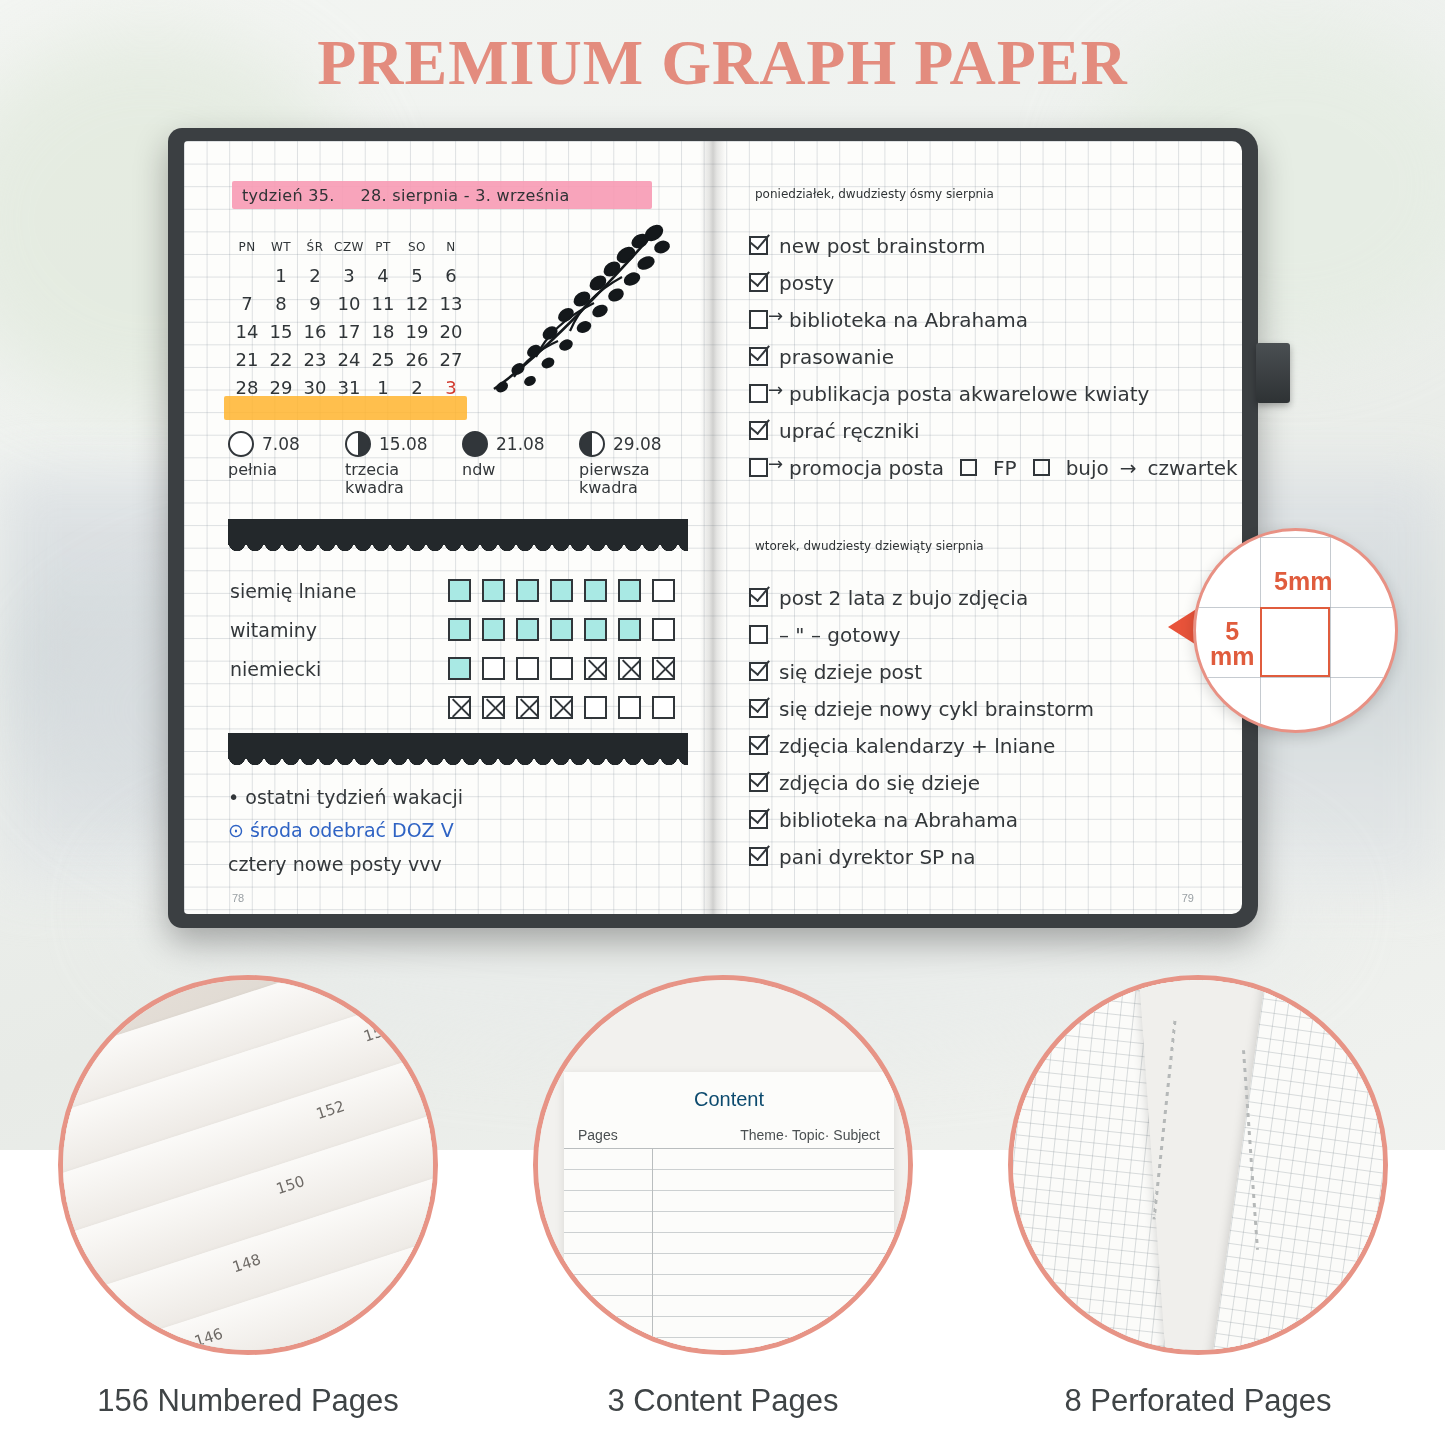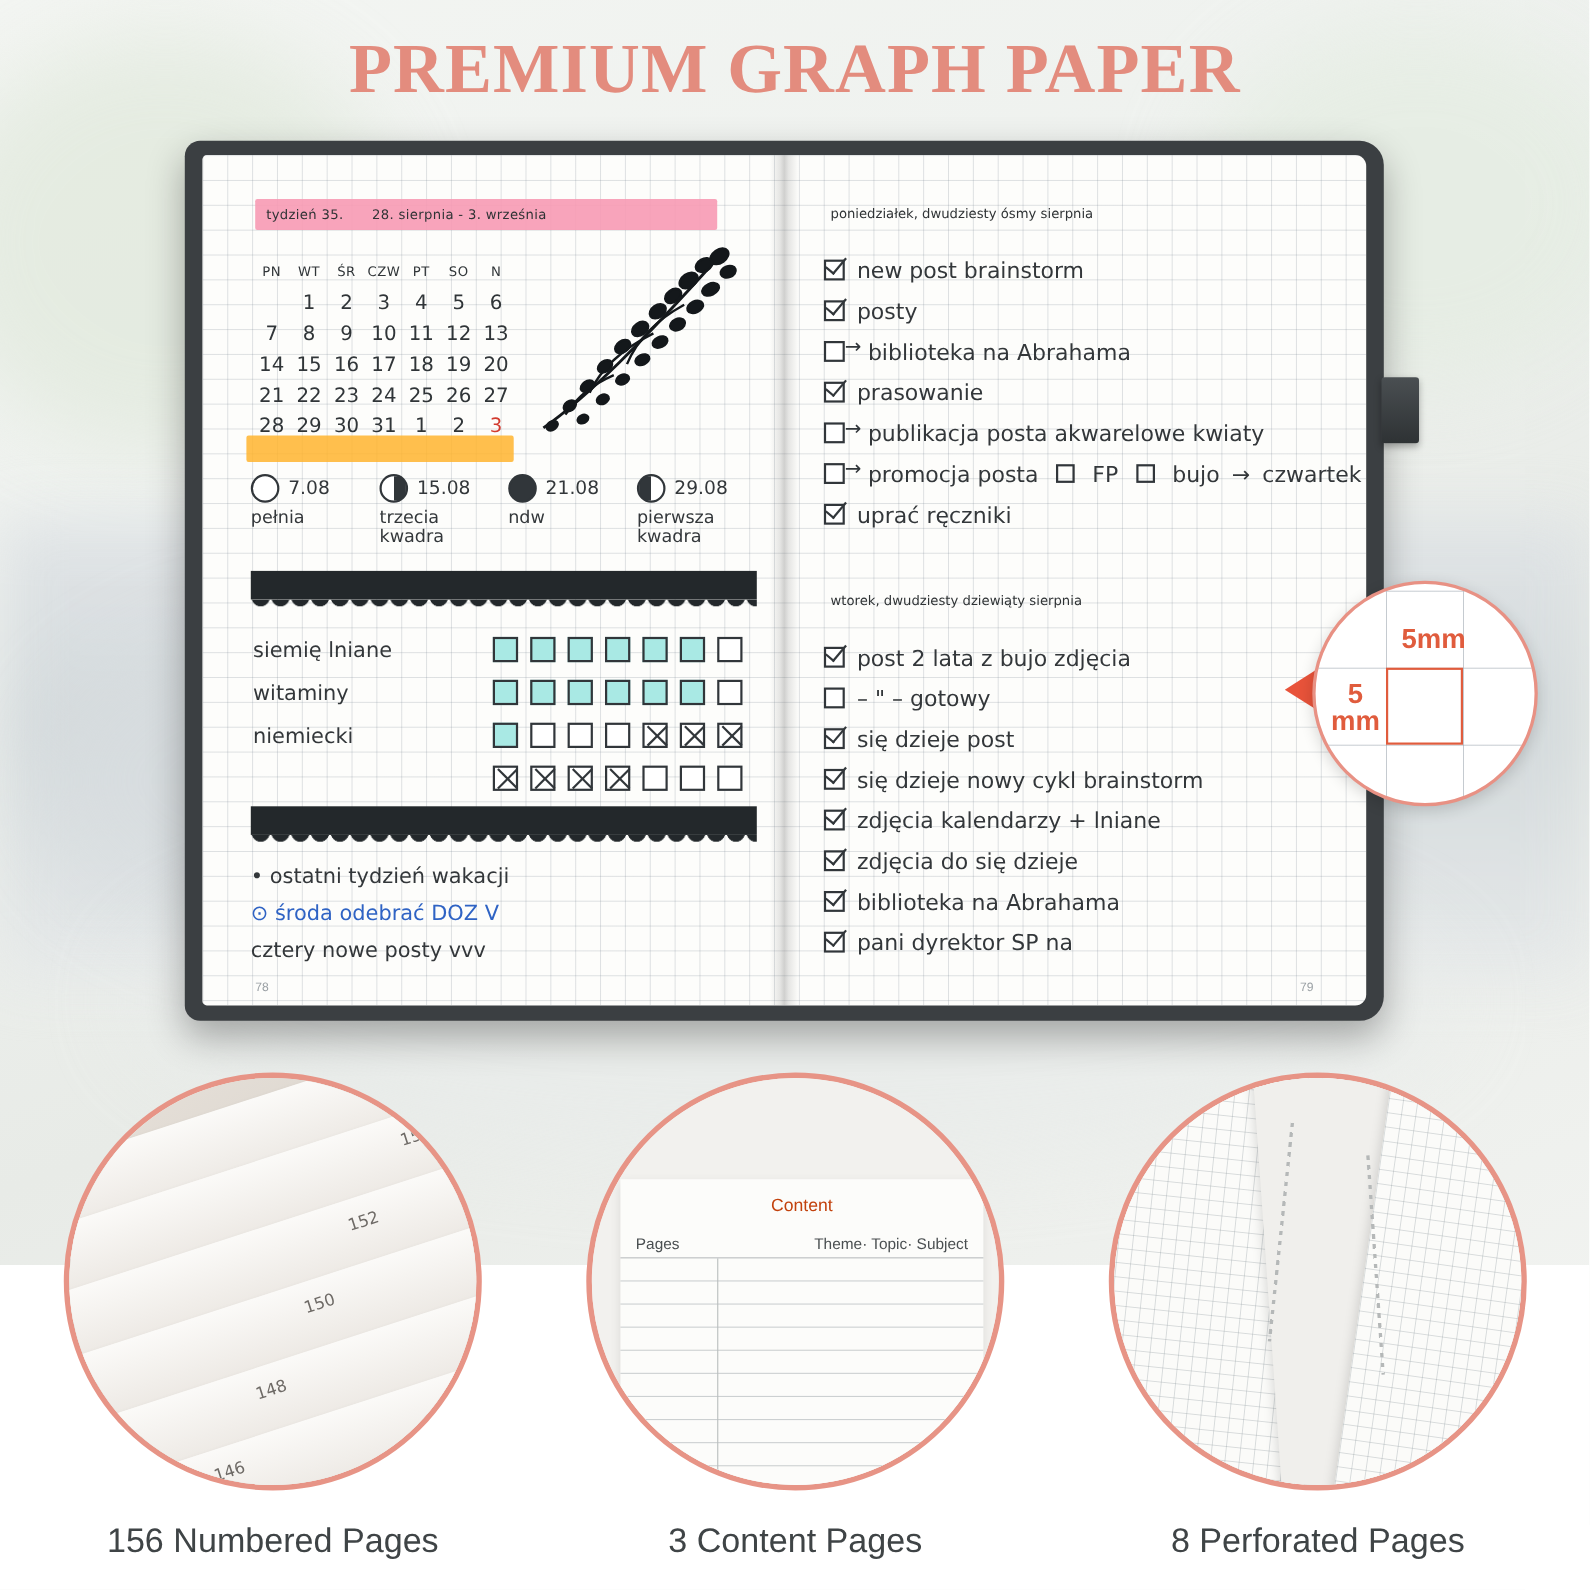--- a/index.html
+++ b/index.html
@@ -77,21 +77,21 @@
   
   .left-page { position:absolute; left:0; top:0; width:50%; height:100%; }
   .right-page { position:absolute; right:0; top:0; width:50%; height:100%; }
 
   .week-header {
     position:absolute; left:48px; top:40px; width:420px; height:28px;
     background:#f79ab4; border-radius:2px; opacity:.9;
   }
   .week-text {
     position:absolute; left:52px; top:40px; width:420px; height:28px;
-    font-size:12px; color:#2f3335; letter-spacing:.3px;
+    font-size:16px; color:#2f3335; letter-spacing:.3px;
     display:flex; align-items:center; gap:26px; padding-left:6px;
   }
 
   .cal { position:absolute; left:46px; top:92px; }
   .cal table { border-collapse:collapse; }
   .cal td, .cal th {
     width:34px; height:28px; text-align:center;
     font-size:18px; font-weight:normal; color:#303538;
     font-family:"DejaVu Sans", sans-serif;
   }
@@ -243,21 +243,21 @@
     transform:rotate(-18deg);
   }
   .c1-num { position:absolute; right:96px; font-size:15px; color:#6e6a66; font-family:"DejaVu Sans",sans-serif;}
 
   
   .c2-bg { position:absolute; inset:0; background:#f2f1ee; }
   .c2-sheet {
     position:absolute; left:26px; top:92px; width:330px; height:290px;
     background:#fcfcfa; box-shadow:0 3px 10px rgba(0,0,0,.1);
   }
-  .c2-title { text-align:center; font-size:16px; color:#c2410c; padding-top:16px; font-family:"Liberation Sans",sans-serif;}
+  .c2-title { text-align:center; font-size:20px; color:#0c4a6e; padding-top:16px; font-family:"Liberation Sans",sans-serif;}
   .c2-heads {
     display:flex; justify-content:space-between; font-size:14px; color:#4a4f51;
     padding:16px 14px 5px 14px; border-bottom:1px solid #b9bdbe;
   }
   .c2-lines { position:relative; }
   .c2-line { height:21px; border-bottom:1px solid #ccd0d1; }
   .c2-vline { position:absolute; left:88px; top:0; bottom:0; width:1px; background:#b9bdbe; }
 
   
   .c3-bg { position:absolute; inset:0; background:linear-gradient(140deg,#f4f3f0,#dfdeda 60%,#f6f5f2);}
@@ -521,32 +521,32 @@
           </div>
           <div class="task">
             <span class="cb check"></span>
             <span>prasowanie</span>
           </div>
           <div class="task">
             <span class="cb arrow"></span>
             <span style="margin-left:10px">publikacja posta akwarelowe kwiaty</span>
           </div>
           <div class="task">
+            <span class="cb check"></span>
+            <span>uprać ręczniki</span>
+          </div>
+          <div class="task">
             <span class="cb arrow"></span>
             <span style="margin-left:10px">promocja posta</span>
             <span class="cb-inline"></span>
             <span>FP</span>
             <span class="cb-inline"></span>
             <span>bujo</span>
             <span>→</span>
             <span>czwartek</span>
-          </div>
-          <div class="task">
-            <span class="cb check"></span>
-            <span>uprać ręczniki</span>
           </div>
         </div>
 
         <div class="day-header dh2 hw">
           <span class="hl"></span>
           <span>wtorek, dwudziesty dziewiąty sierpnia</span>
         </div>
 
         <div class="task-list tl2 hw">
           <div class="task">

